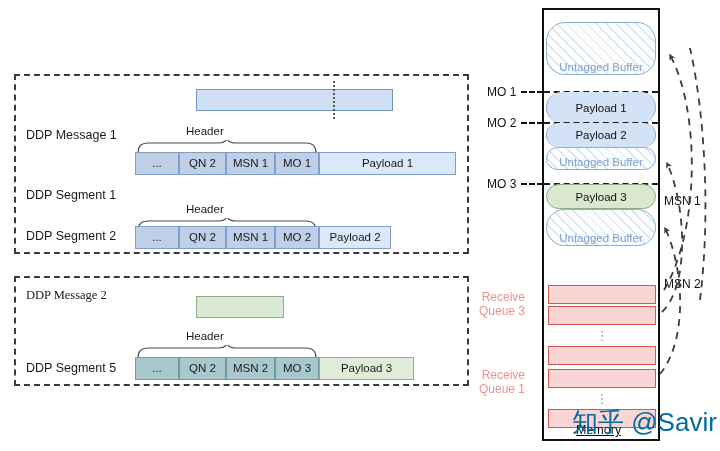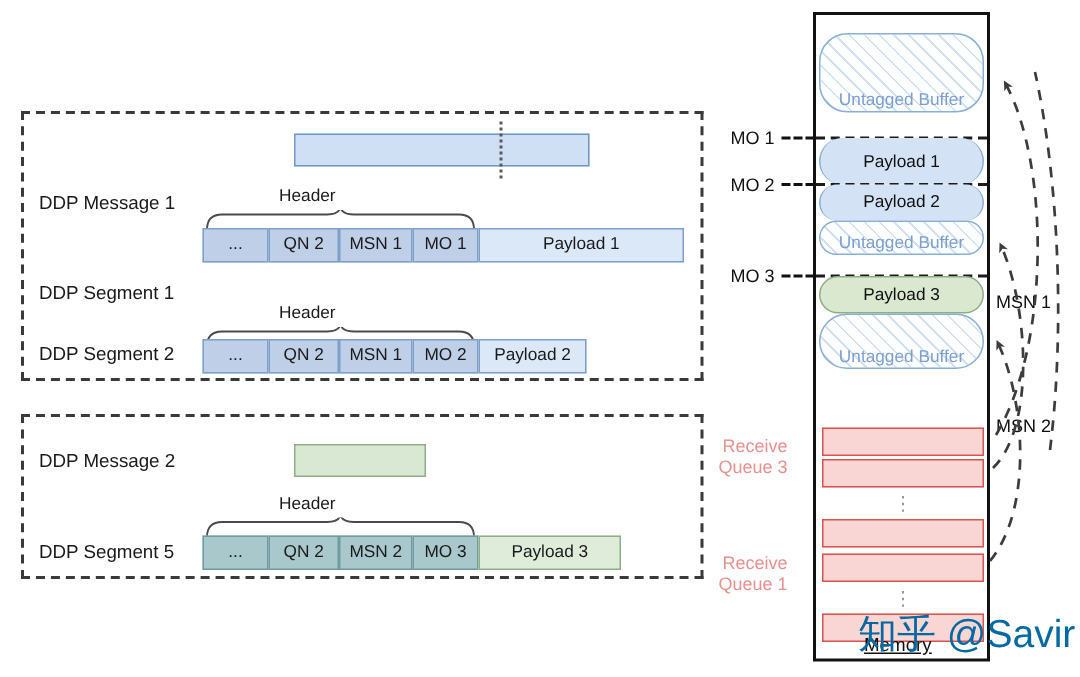--- a/index.html
+++ b/index.html
@@ -103,21 +103,21 @@
   <div class="abs rowlabel" style="left:26px;top:226px;">DDP Segment 2</div>
 
   <div class="abs cell hdr-blue" style="left:135px;top:226px;width:44px;height:23px;">...</div>
   <div class="abs cell hdr-blue" style="left:179px;top:226px;width:47px;height:23px;">QN 2</div>
   <div class="abs cell hdr-blue" style="left:226px;top:226px;width:49px;height:23px;">MSN 1</div>
   <div class="abs cell hdr-blue" style="left:275px;top:226px;width:44px;height:23px;">MO 2</div>
   <div class="abs cell pay-blue" style="left:319px;top:226px;width:72px;height:23px;">Payload 2</div>
 
   <div class="abs groupbox" style="left:14px;top:276px;width:455px;height:110px;"></div>
 
-  <div class="abs rowlabel" style="left:26px;top:297px;">DDP Message 2</div>
+  <div class="abs rowlabel" style="left:26px;top:285px;font-family:Liberation Serif, serif;">DDP Message 2</div>
   <div class="abs msg-green" style="left:196px;top:296px;width:88px;height:22px;"></div>
 
   <div class="brace-wrap" style="left:136px;top:345px;width:182px;height:14px;">
     <svg width="182" height="14" viewBox="0 0 182 14" preserveAspectRatio="none">
       <path d="M2,13 Q2,3 12,3 L82,3 Q91,3 91,-3 Q91,3 100,3 L170,3 Q180,3 180,13" fill="none" stroke="#4a4a4a" stroke-width="1.2"></path>
     </svg>
   </div>
   <div class="brace-label" style="left:186px;top:330px;width:80px;">Header</div>
 
   <div class="abs rowlabel" style="left:26px;top:358px;">DDP Segment 5</div>

